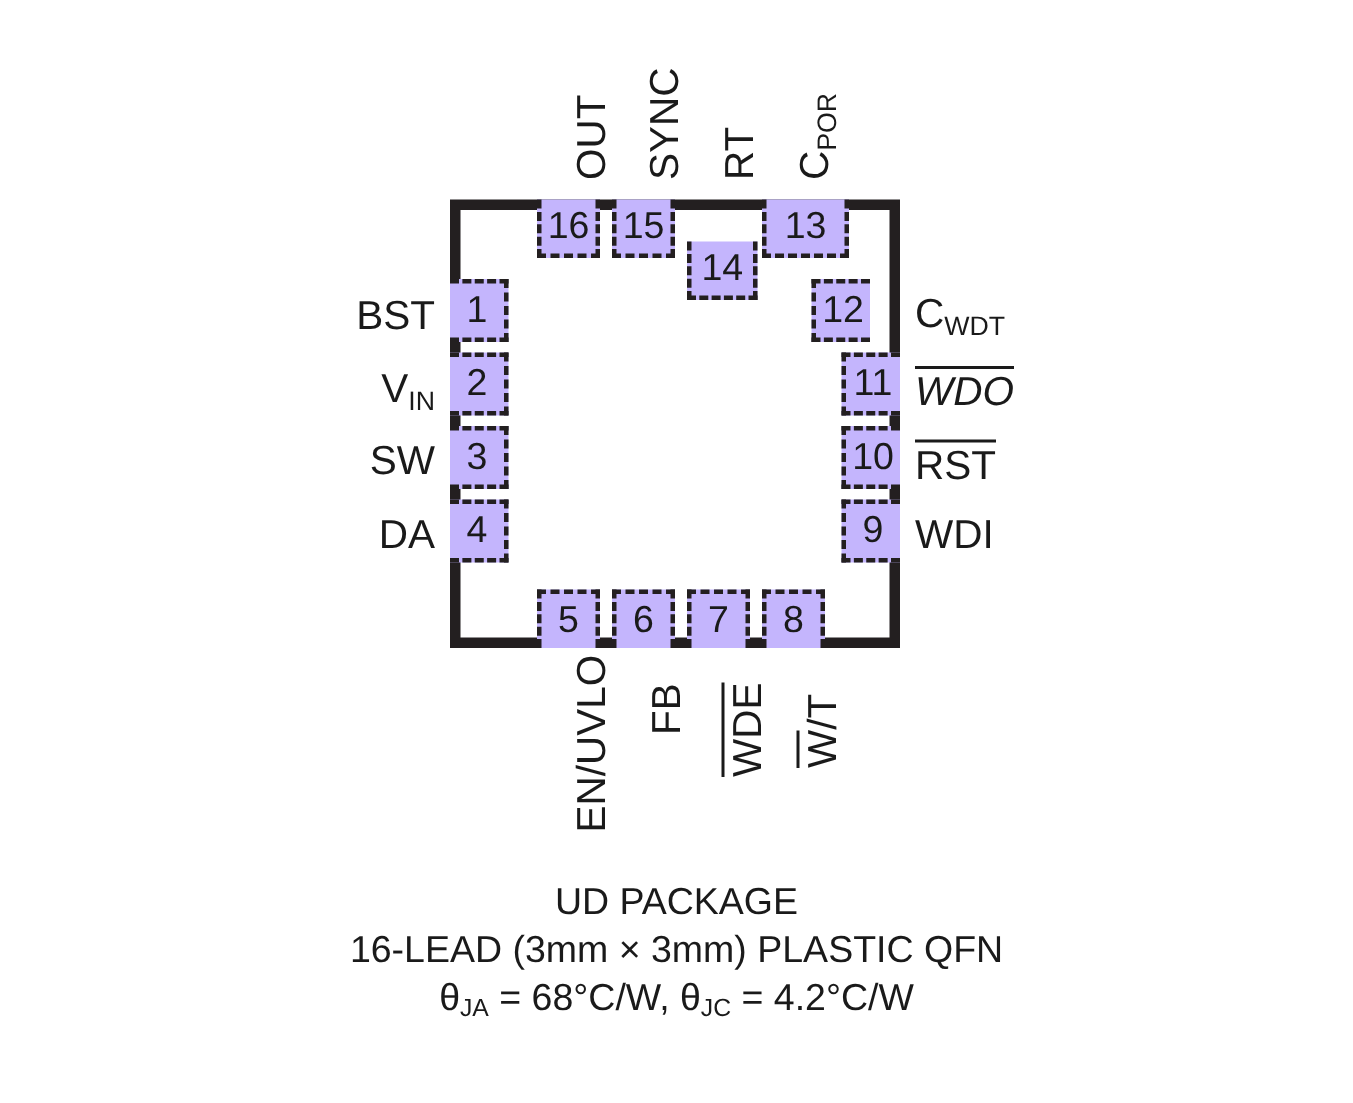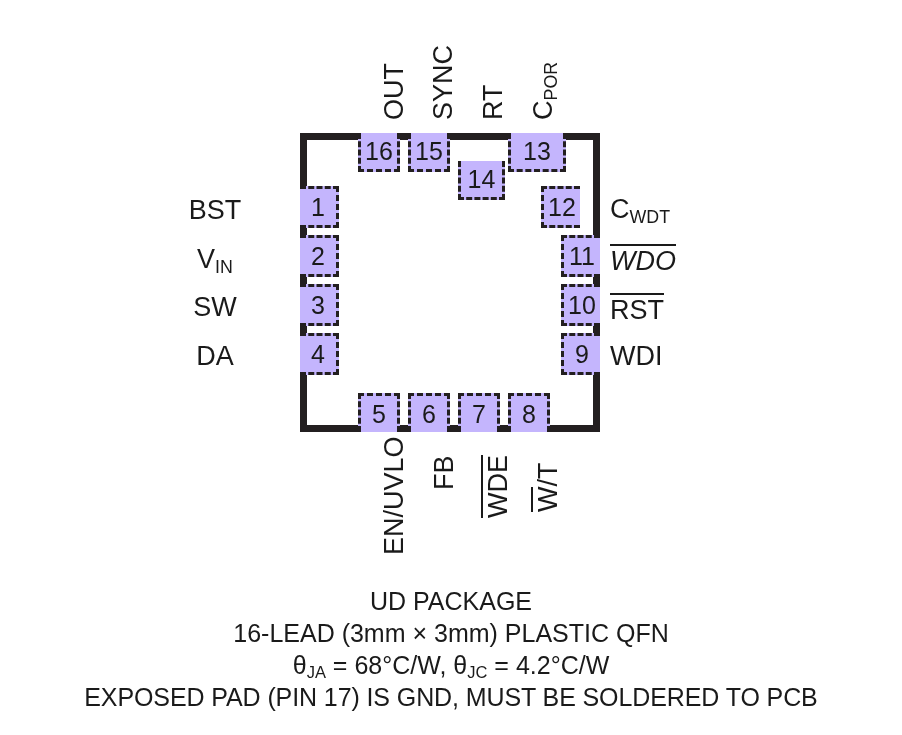--- a/index.html
+++ b/index.html
@@ -90,21 +90,21 @@
   .pad.top   { border-top: none; }
   .pad.bot   { border-bottom: none; }
 
   
   .pin-label {
     position: absolute;
     font-size: 27px;
     white-space: nowrap;
     line-height: 1;
   }
-  .pin-label.left-side  { text-align: center; }
+  .pin-label.left-side  { text-align: right; }
   .pin-label.right-side { text-align: left; }
 
   .ovl {
     border-top: 2px solid #1a1a1a;
     padding-top: 1px;
     display: inline-block;
     line-height: 1.05;
   }
   sub {
     font-size: 0.66em;
@@ -256,16 +256,15 @@
   <div class="pad bot" style="left:508px; top:393px; width:42px; height:39px;">
     <span class="pad-num">8</span>
   </div>
 
   <div class="caption">
     <div class="caption-line">UD PACKAGE</div>
     <div class="caption-line">16-LEAD (3mm × 3mm) PLASTIC QFN</div>
     <div class="caption-line">
       <span>θ</span><sub>JA</sub><span> = 68°C/W, </span><span>θ</span><sub>JC</sub><span> = 4.2°C/W</span>
     </div>
-    <div class="caption-line wide">EXPOSED PAD (PIN 17) IS GND, MUST BE SOLDERED TO PCB</div>
   </div>
 
 </div>
 
 </body></html>

